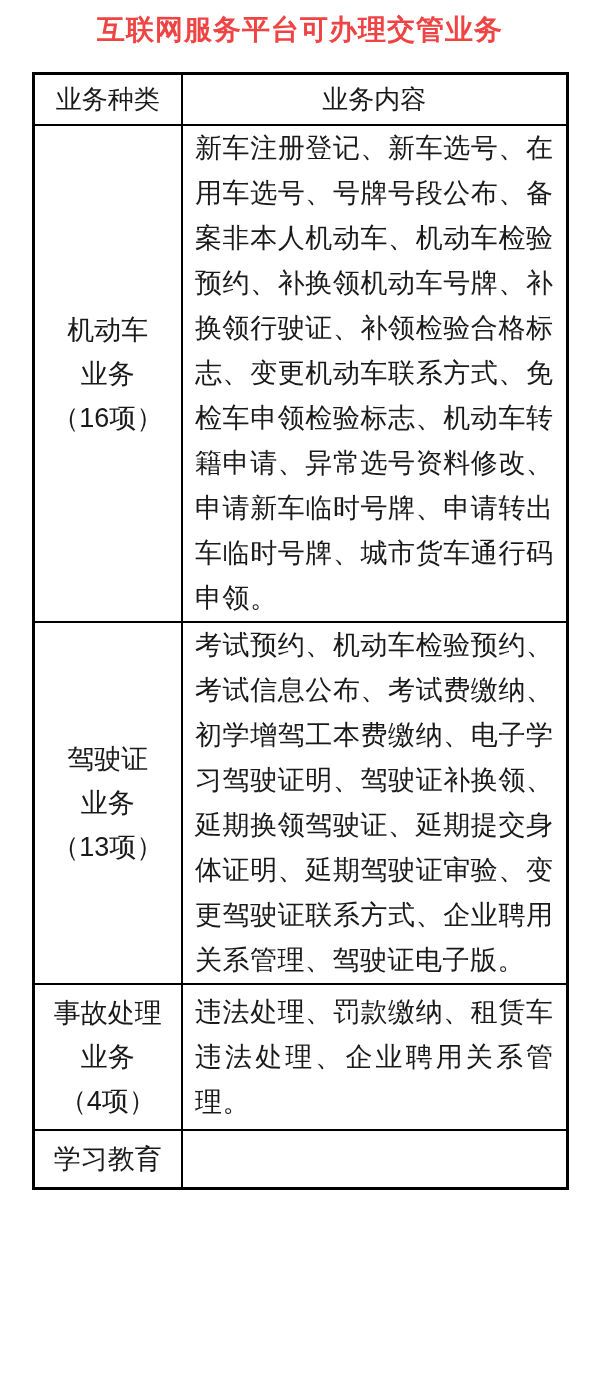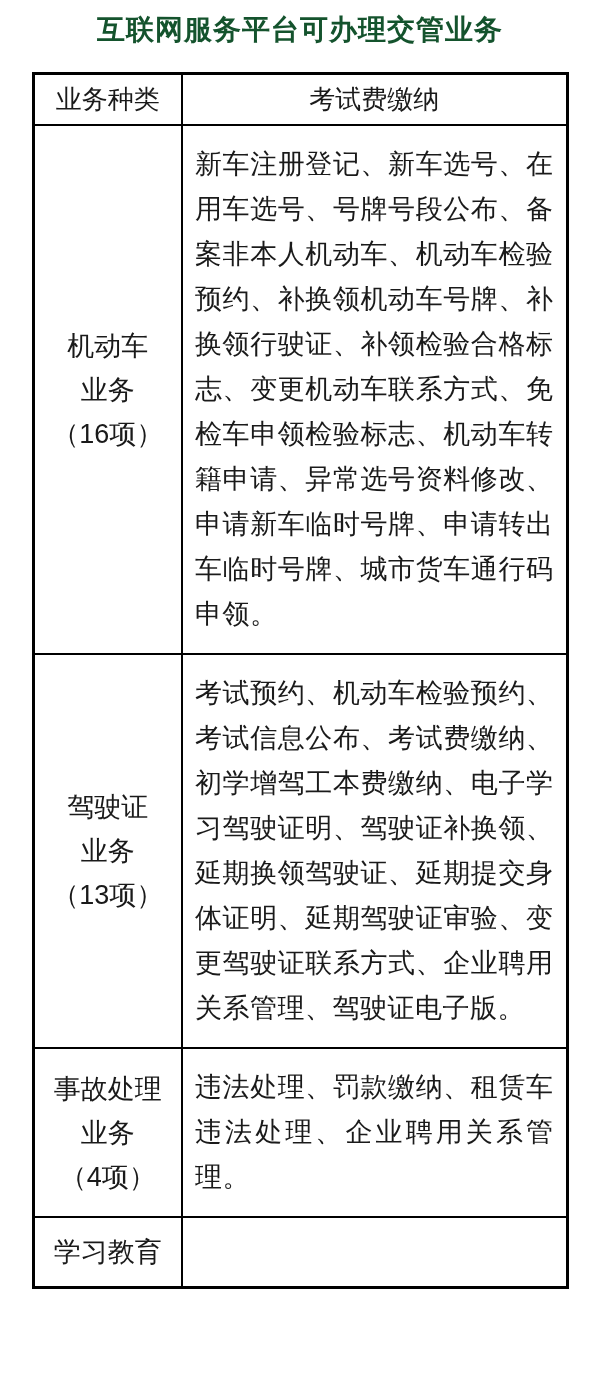--- a/index.html
+++ b/index.html
@@ -11,21 +11,21 @@
     font-family: "Liberation Sans", sans-serif;
     color: #1a1a1a;
     overflow: hidden;
   }
   .page { padding-top: 8px; }
   .title-block { text-align: center; }
   .title-line {
     font-size: 28px;
     font-weight: bold;
     line-height: 44px;
-    color: #14532d;
+    color: #ef4444;
     letter-spacing: 1px;
   }
   .table-wrap { width: 537px; margin: 20px auto 0 auto; }
   table.biz-table {
     width: 100%;
     border-collapse: collapse;
     table-layout: fixed;
     border: 3px solid #000000;
   }
   table.biz-table th,
@@ -37,26 +37,26 @@
     font-weight: normal;
     text-align: center;
     padding: 7px 2px;
     color: #1a1a1a;
   }
   td.cat-cell {
     width: 149px;
     text-align: center;
     vertical-align: middle;
     font-size: 27px;
-    padding: 12px 2px;
+    padding: 6px 2px;
   }
   .cat-line { line-height: 44px; }
   td.content-cell {
     vertical-align: middle;
-    padding: 16px 12px;
+    padding: 0 12px;
   }
   .content-text {
     font-size: 27px;
     line-height: 45px;
     text-align: justify;
     text-justify: inter-character;
     margin: 0;
     letter-spacing: 0.5px;
   }
 </style>
@@ -70,21 +70,21 @@
 
   <div class="table-wrap">
     <table class="biz-table">
       <colgroup>
         <col style="width:149px">
         <col>
       </colgroup>
       <thead>
         <tr>
           <th class="header-cell">业务种类</th>
-          <th class="header-cell">考试费缴纳</th>
+          <th class="header-cell">业务内容</th>
         </tr>
       </thead>
       <tbody>
           <tr>
     <td class="cat-cell">
               <div class="cat-line">机动车</div>
               <div class="cat-line">业务</div>
               <div class="cat-line">（16项）</div>
             </td>
     <td class="content-cell">

